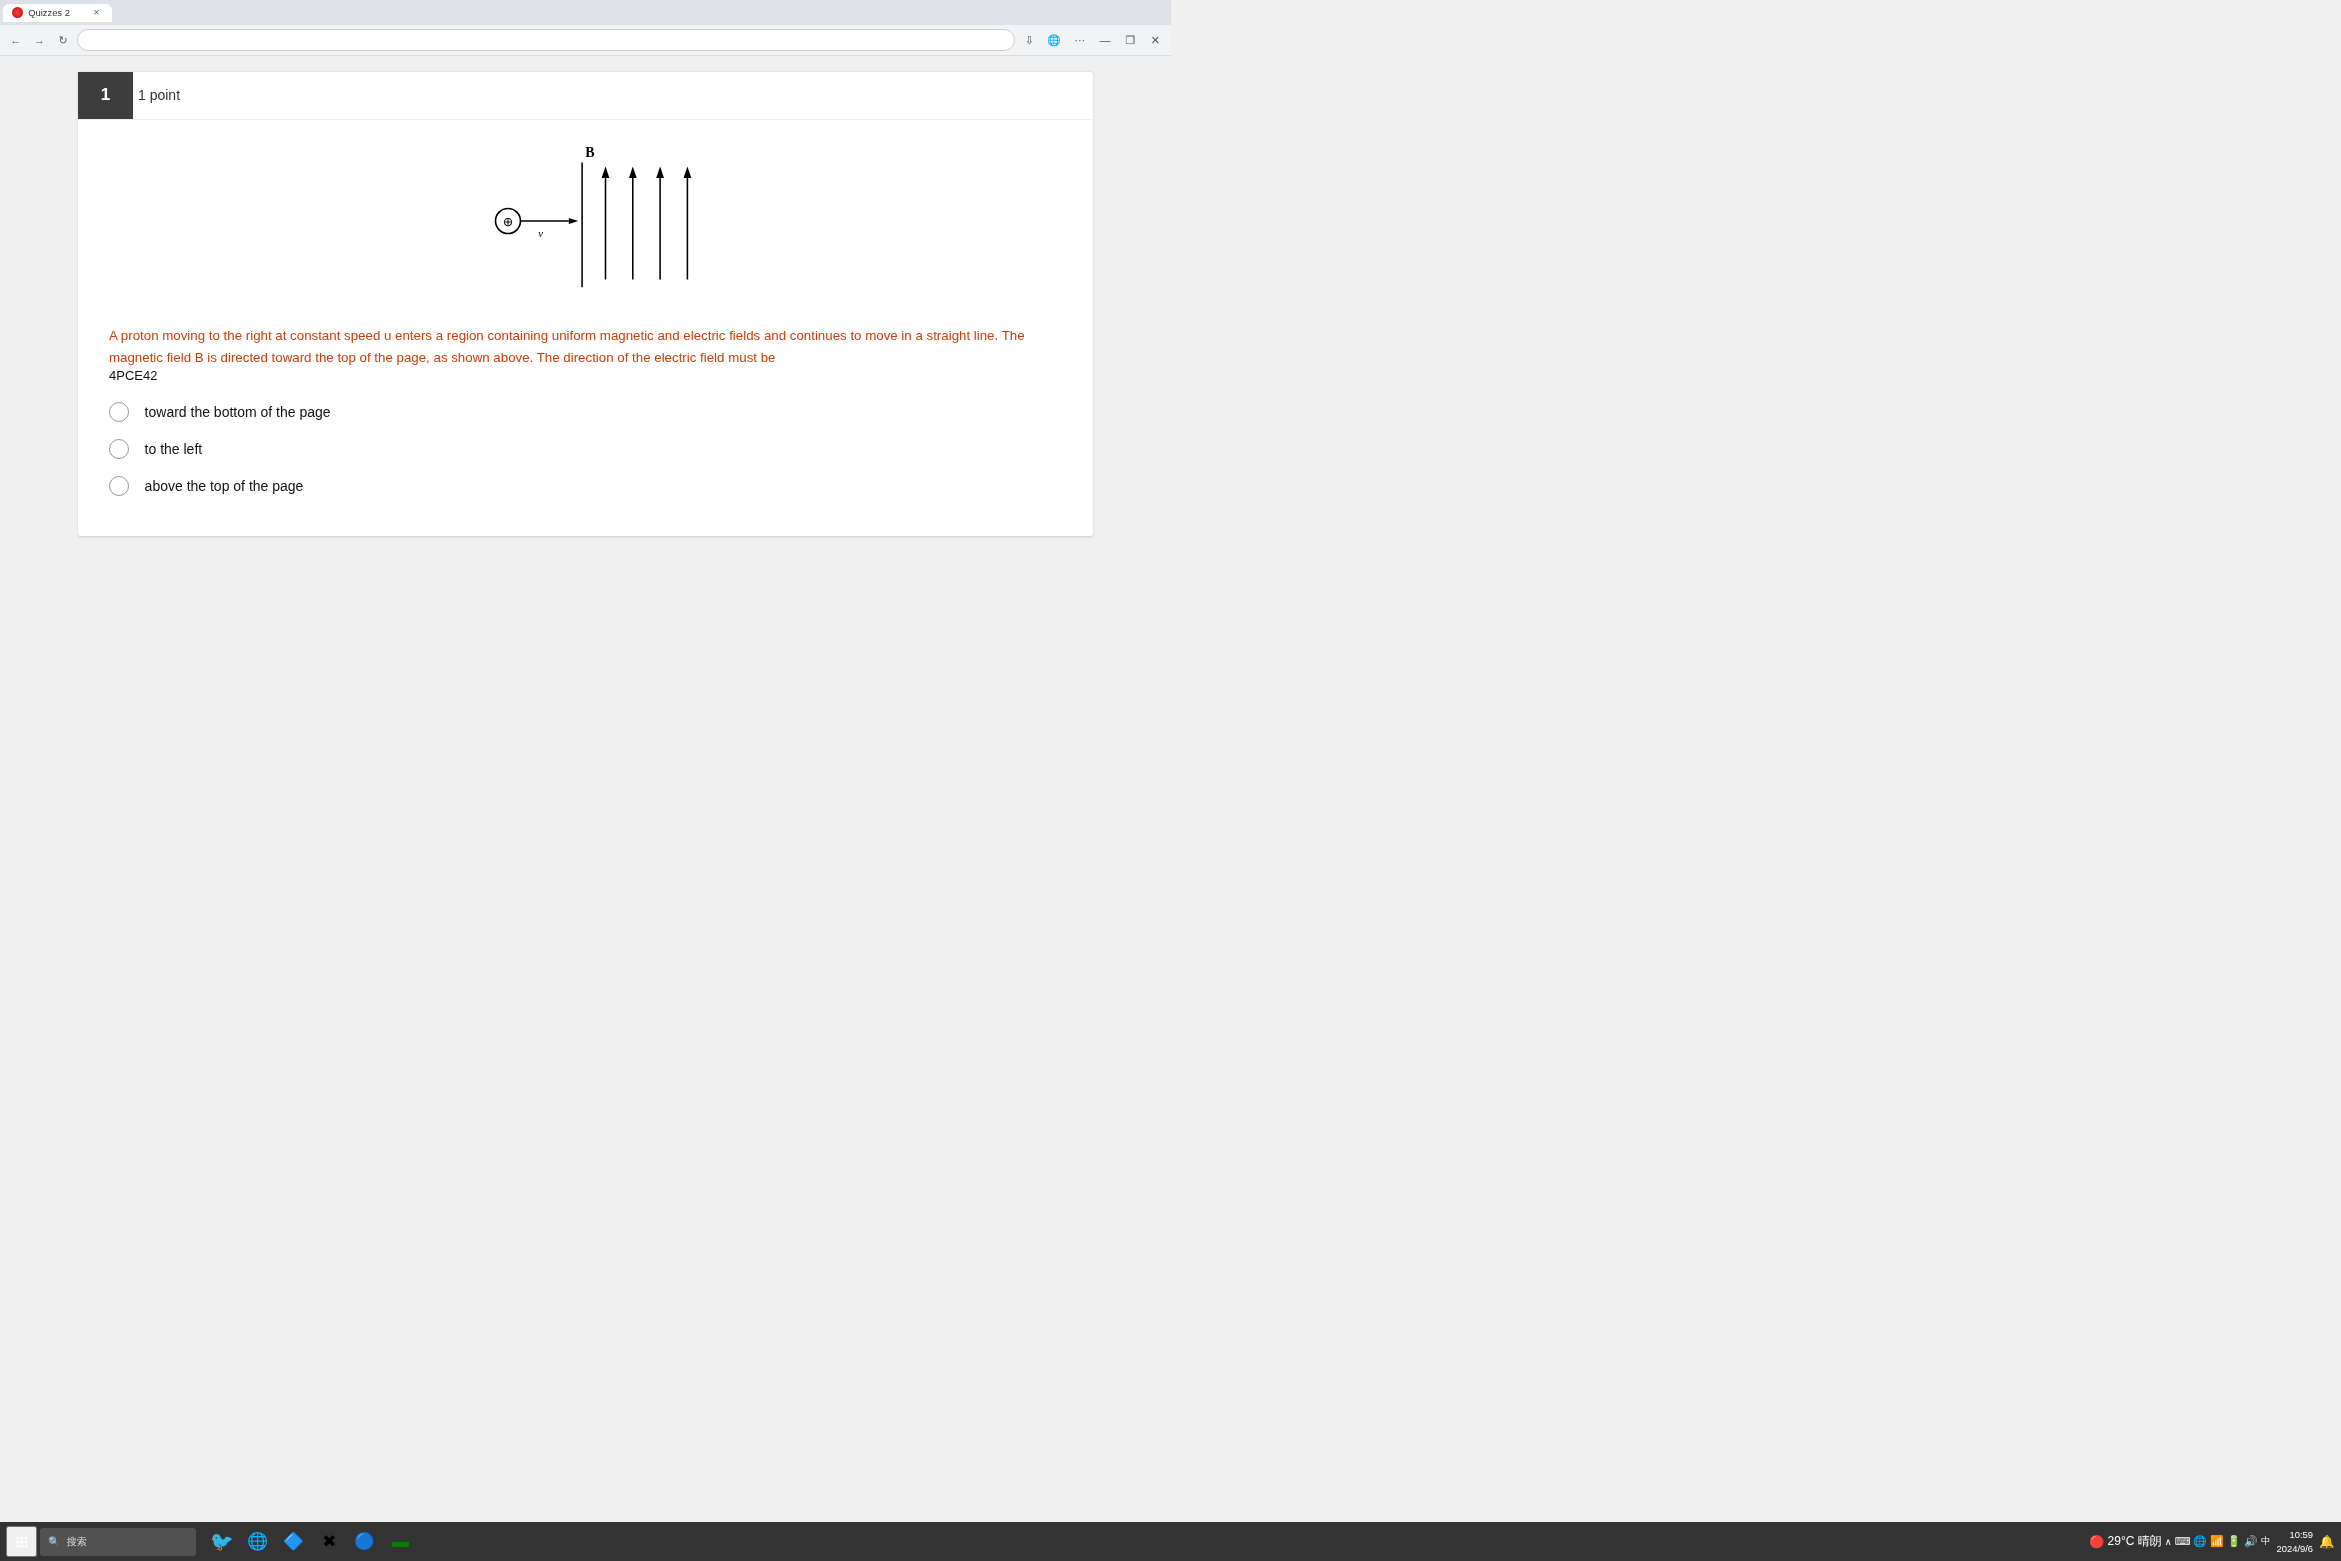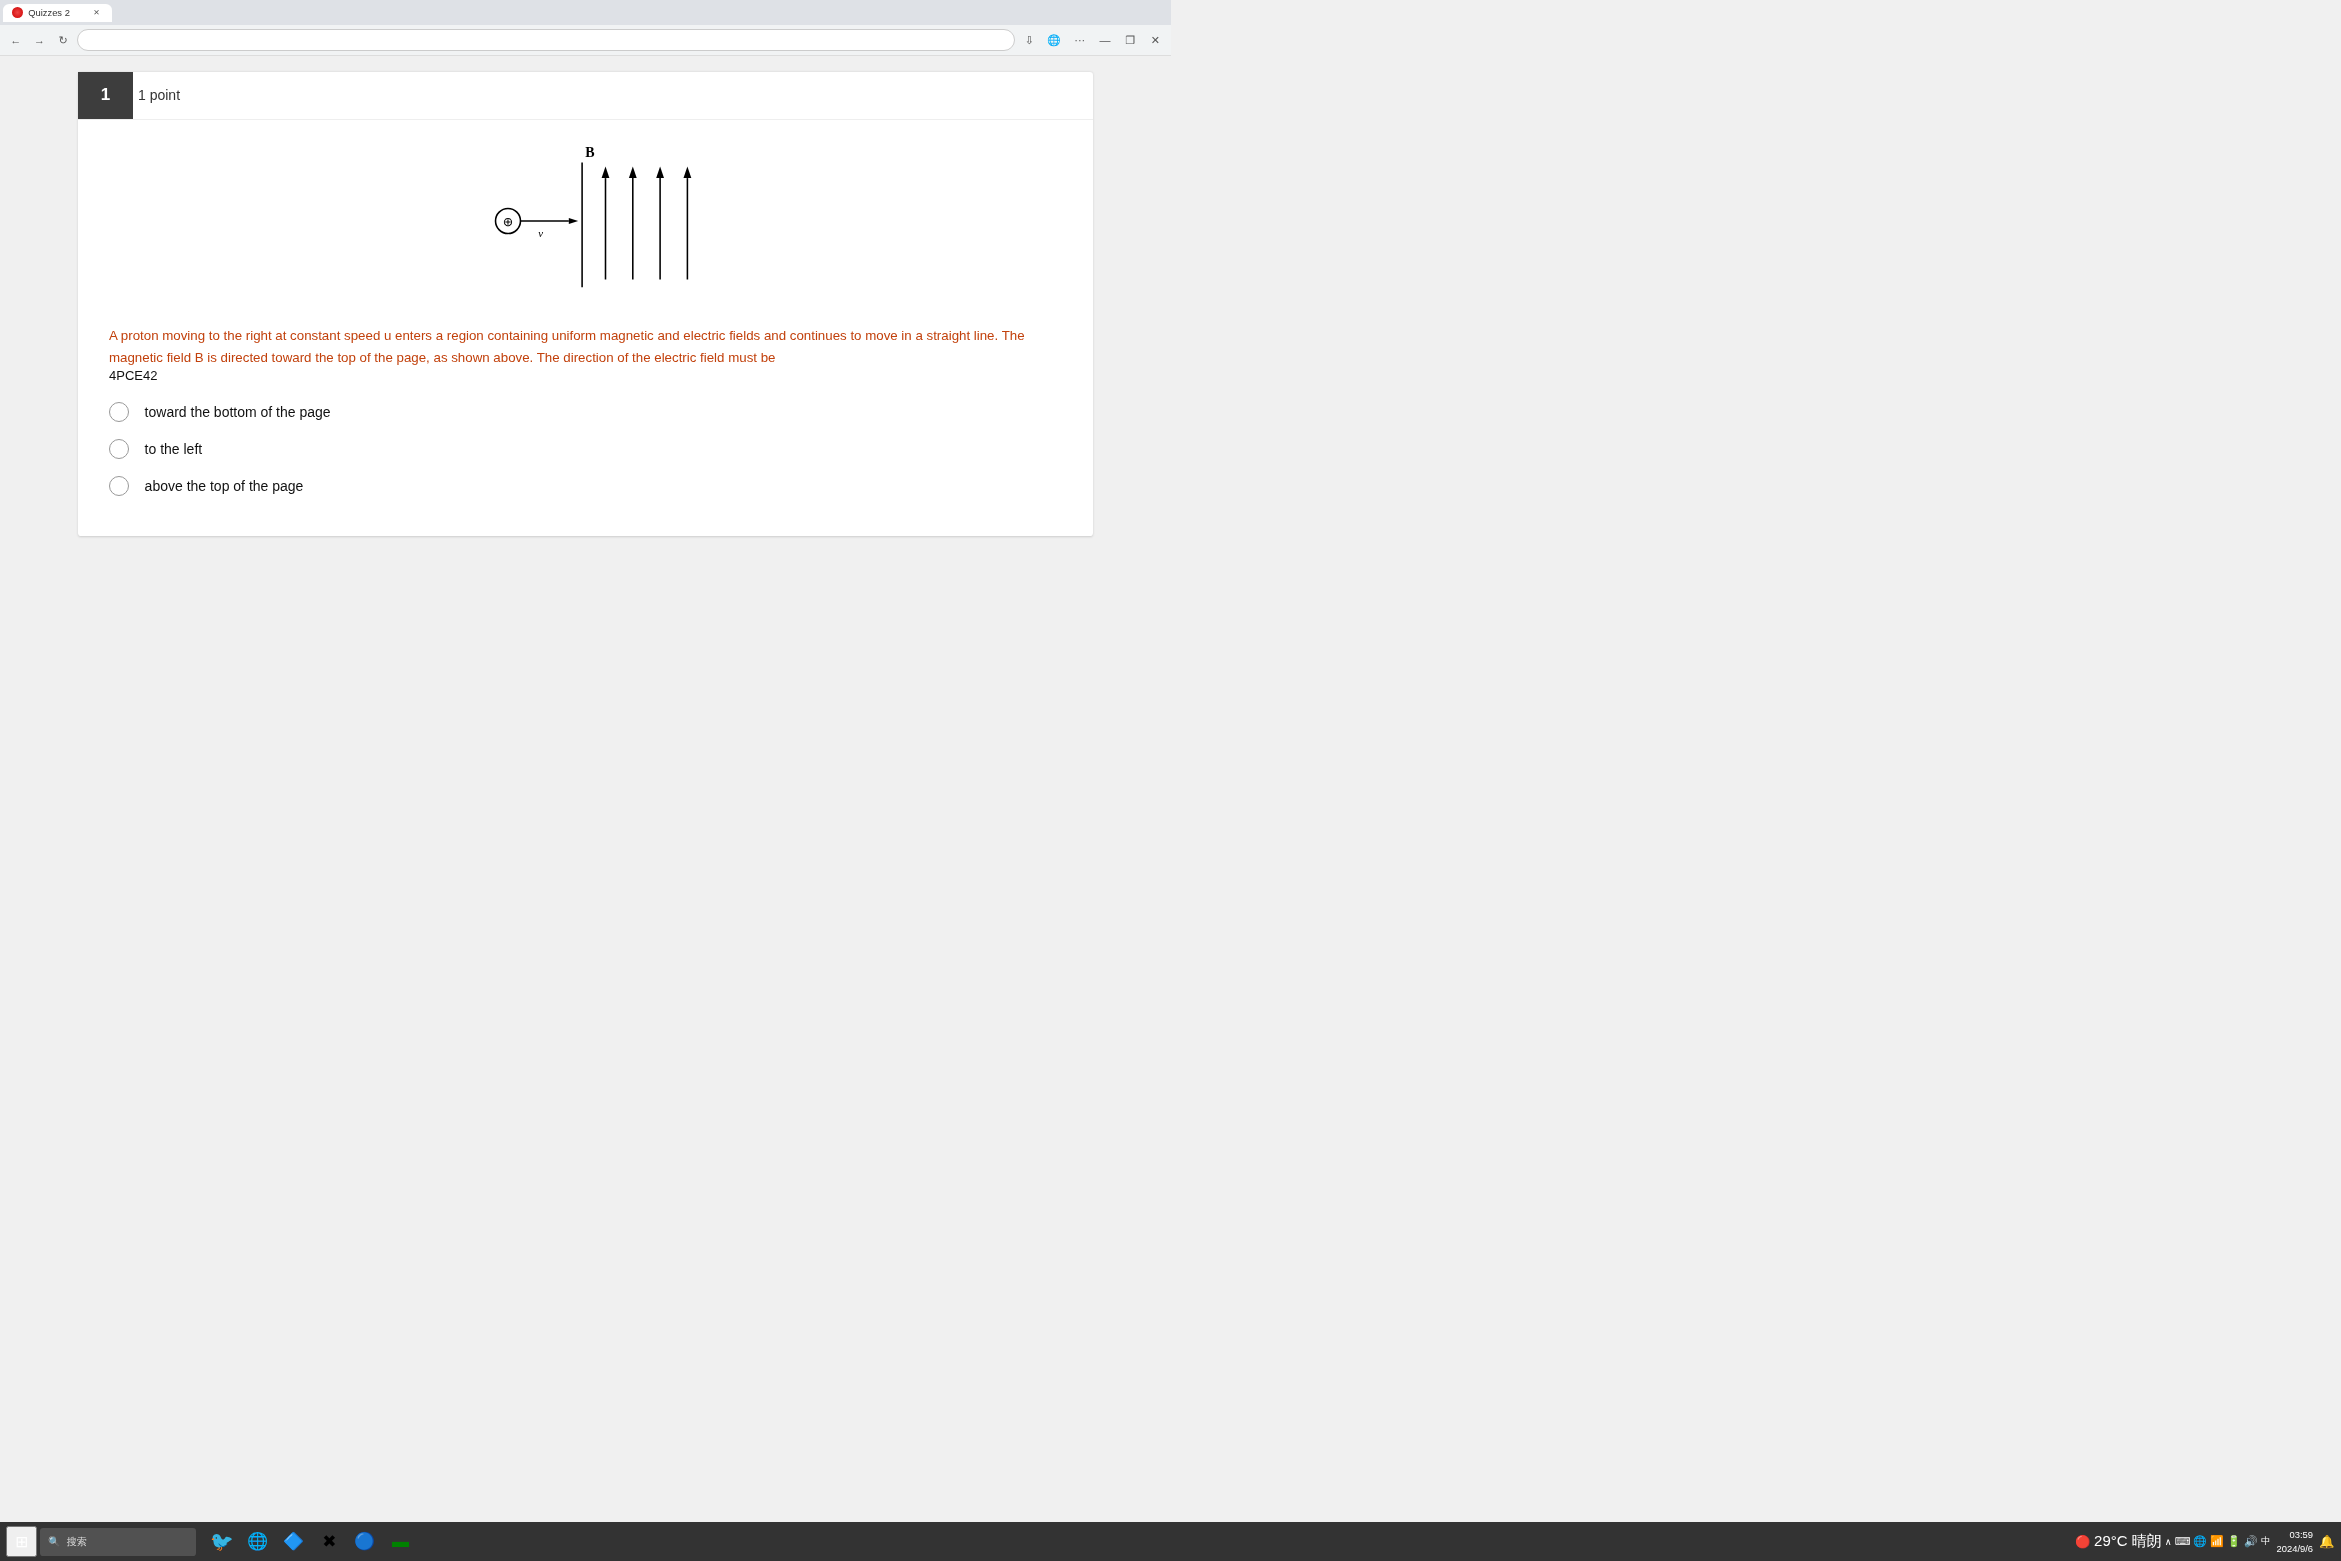--- a/index.html
+++ b/index.html
@@ -367,29 +367,29 @@
       <span style="font-size:17px; color:#0cf;">🔵</span>
     </div>
 
     <div class="taskbar-app">
       <span style="font-size:17px; color:green;">▬</span>
     </div>
   </div>
   <div class="taskbar-right">
     <div class="taskbar-icons-group">
       <span style="color:red; font-size:12.5px;">🔴</span>
-      <span style="font-size:15px; color:white;">29°C 晴朗</span>
+      <span style="font-size:12px; color:white;">29°C 晴朗</span>
       <span style="font-size:9.4px;">∧</span>
       <span style="font-size:11px;">⌨</span>
       <span style="font-size:11px;">🌐</span>
       <span style="font-size:11px;">📶</span>
       <span style="font-size:11px;">🔋</span>
       <span style="font-size:11px;">🔊</span>
       <span style="font-size:9.4px;">中</span>
     </div>
     <div class="taskbar-time">
-      <div>03:59</div>
+      <div>10:59</div>
       <div>2024/9/6</div>
     </div>
     <span style="font-size:12.5px;">🔔</span>
   </div>
 </div>
 
 
 </body></html>

